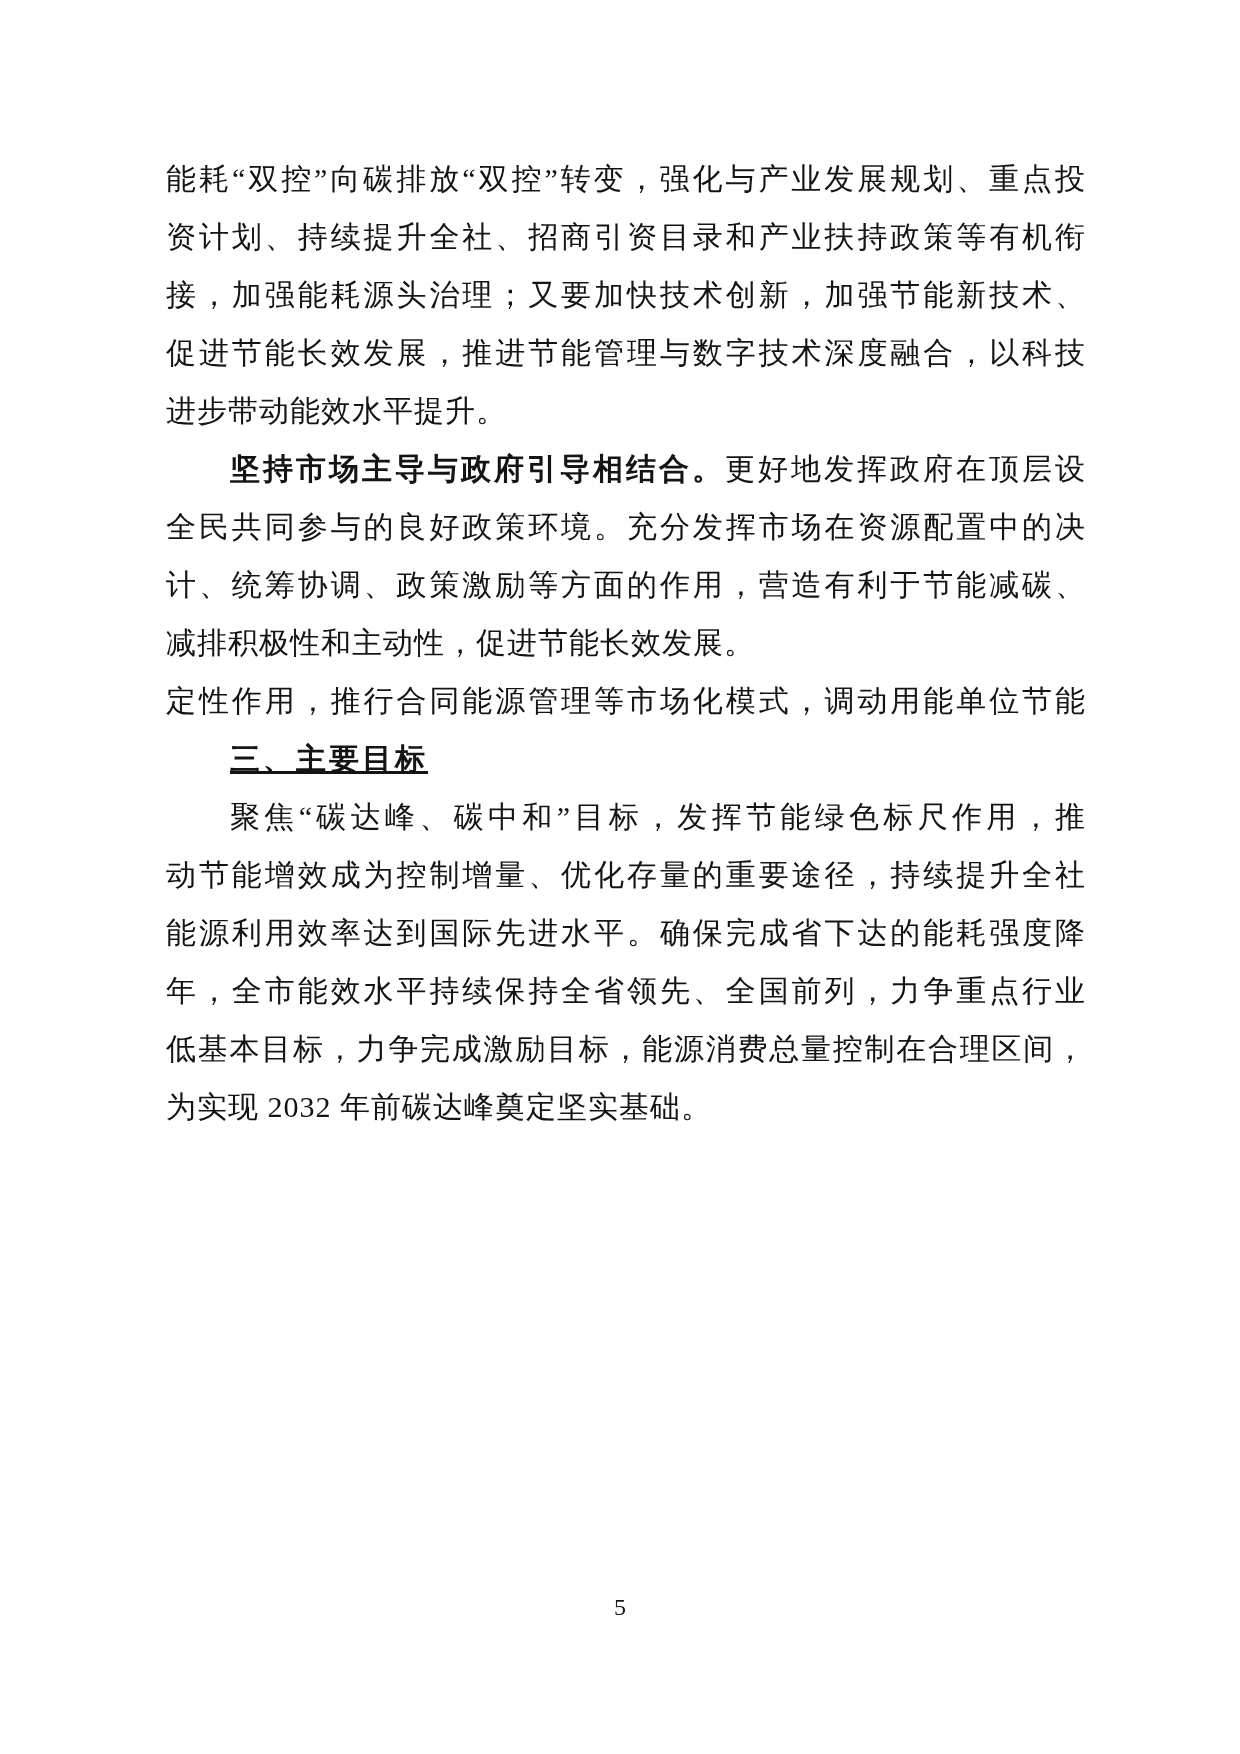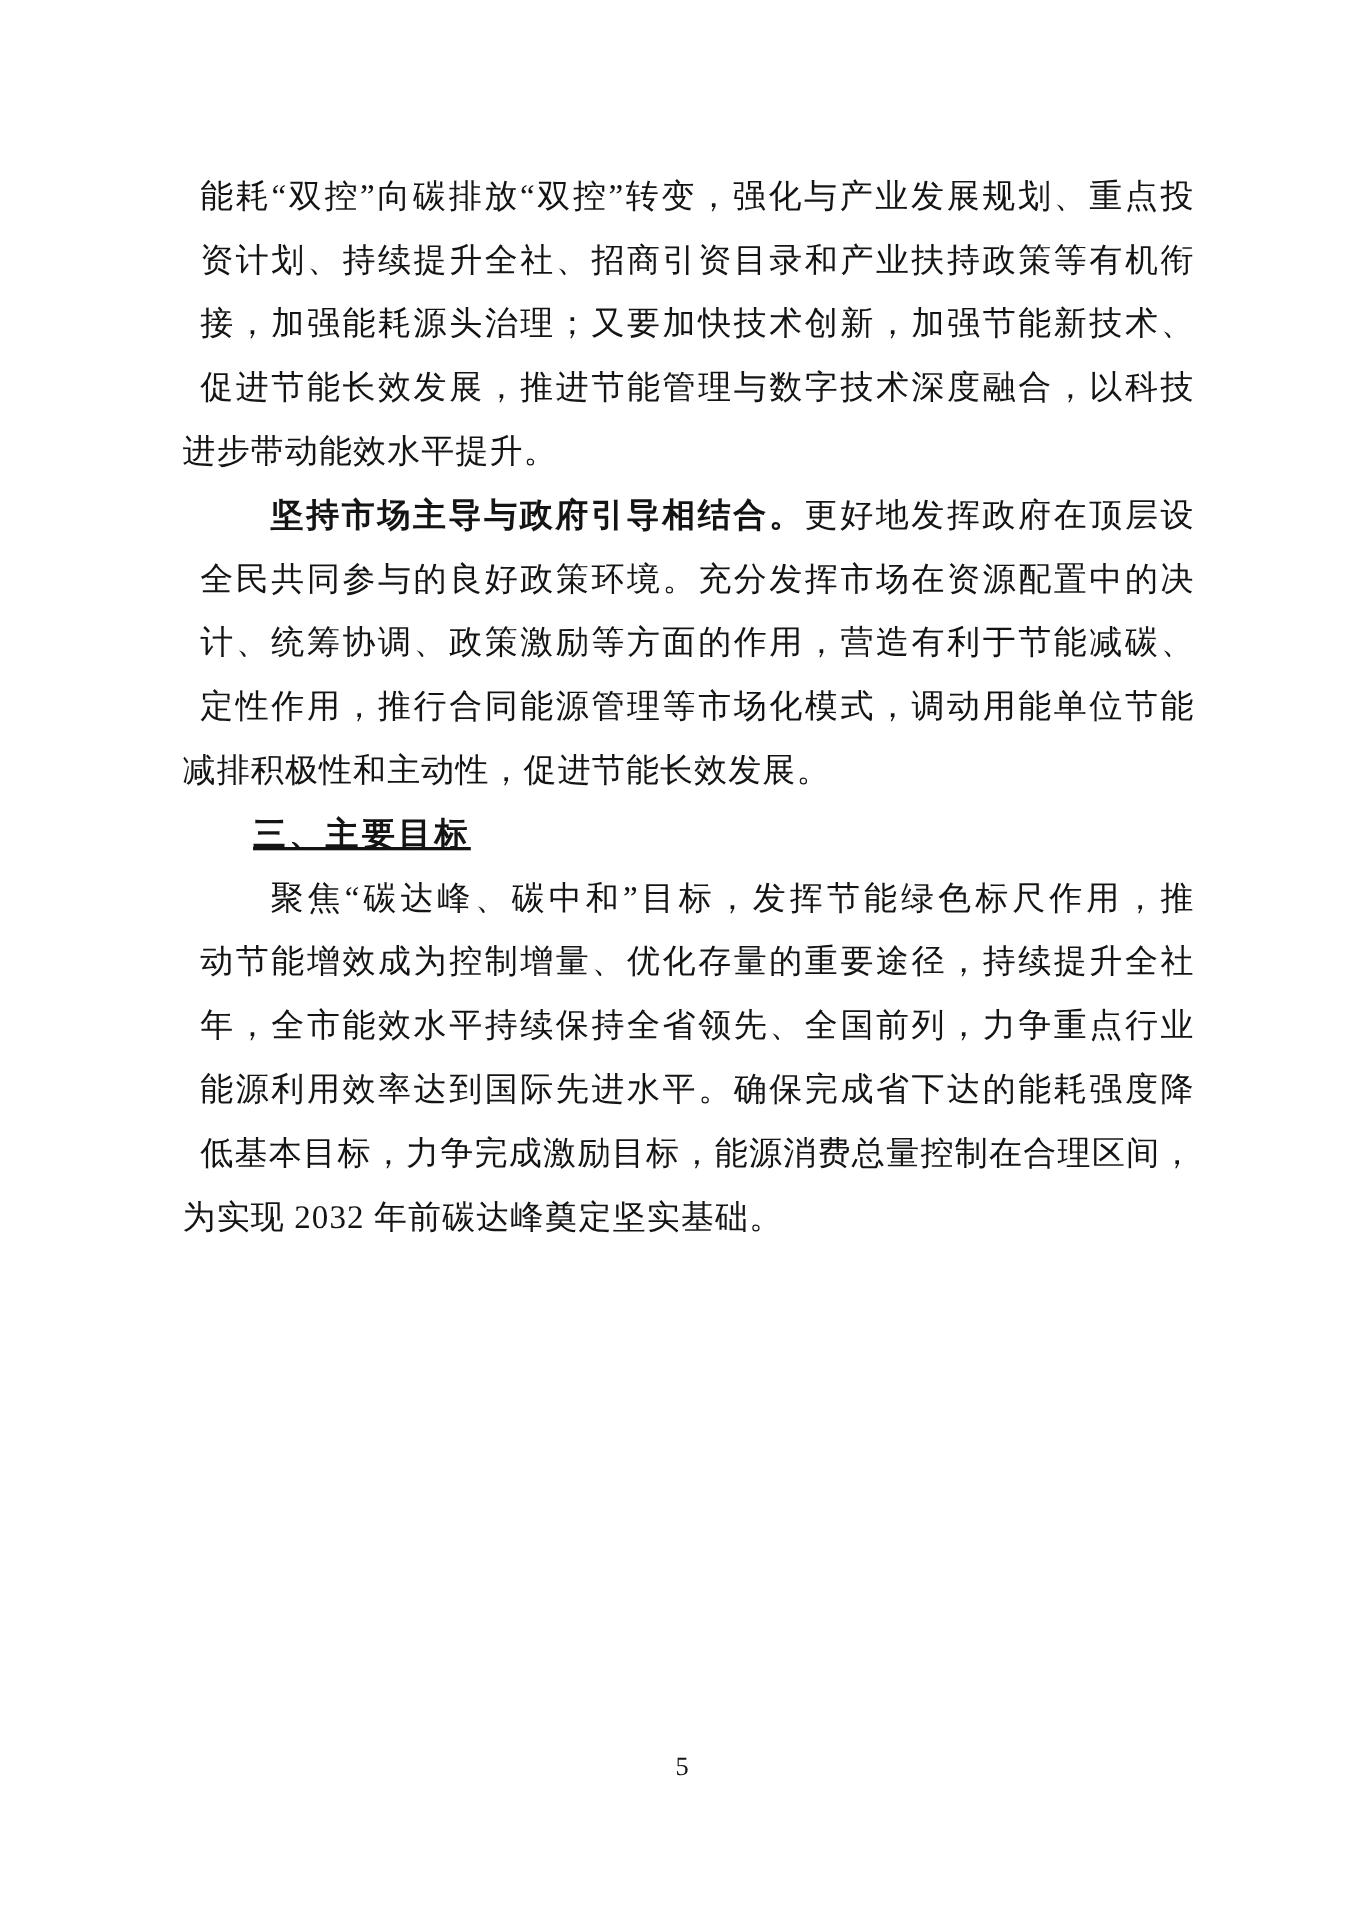--- a/index.html
+++ b/index.html
@@ -27,21 +27,20 @@
     height: 58px;
     line-height: 58px;
     font-size: 30px;
     text-align: justify;
     white-space: normal;
     letter-spacing: 1px;
     overflow: hidden;
   }
   .line.stretch {
     text-align-last: justify;
-    margin-left: 16px;
   }
   .line.indent {
     padding-left: 64px;
   }
   .line .bold {
     font-weight: 700;
   }
   .line.heading {
     font-weight: 700;
     text-align-last: left;
@@ -64,26 +63,26 @@
 <div class="page">
   <div class="text-block" id="doc-body">
       <div class="line stretch"><span>能耗“双控”向碳排放“双控”转变，强化与产业发展规划、重点投</span></div>
       <div class="line stretch"><span>资计划、持续提升全社、招商引资目录和产业扶持政策等有机衔</span></div>
       <div class="line stretch"><span>接，加强能耗源头治理；又要加快技术创新，加强节能新技术、</span></div>
       <div class="line stretch"><span>促进节能长效发展，推进节能管理与数字技术深度融合，以科技</span></div>
       <div class="line"><span>进步带动能效水平提升。</span></div>
       <div class="line stretch indent"><span class="bold">坚持市场主导与政府引导相结合。</span><span>更好地发挥政府在顶层设</span></div>
       <div class="line stretch"><span>全民共同参与的良好政策环境。充分发挥市场在资源配置中的决</span></div>
       <div class="line stretch"><span>计、统筹协调、政策激励等方面的作用，营造有利于节能减碳、</span></div>
+      <div class="line"><span>减排积极性和主动性，促进节能长效发展。</span></div>
       <div class="line stretch"><span>定性作用，推行合同能源管理等市场化模式，调动用能单位节能</span></div>
-      <div class="line"><span>减排积极性和主动性，促进节能长效发展。</span></div>
       <div class="line indent heading"><span class="bold">三、主要目标</span></div>
       <div class="line stretch indent"><span>聚焦“碳达峰、碳中和”目标，发挥节能绿色标尺作用，推</span></div>
       <div class="line stretch"><span>动节能增效成为控制增量、优化存量的重要途径，持续提升全社</span></div>
+      <div class="line stretch"><span>能源利用效率达到国际先进水平。确保完成省下达的能耗强度降</span></div>
       <div class="line stretch"><span>年，全市能效水平持续保持全省领先、全国前列，力争重点行业</span></div>
-      <div class="line stretch"><span>能源利用效率达到国际先进水平。确保完成省下达的能耗强度降</span></div>
       <div class="line stretch"><span>低基本目标，力争完成激励目标，能源消费总量控制在合理区间，</span></div>
       <div class="line"><span>为实现 2032 年前碳达峰奠定坚实基础。</span></div>
     </div>
   <div class="footer">
     <span>5</span>
   </div>
 </div>
 
 </body></html>

